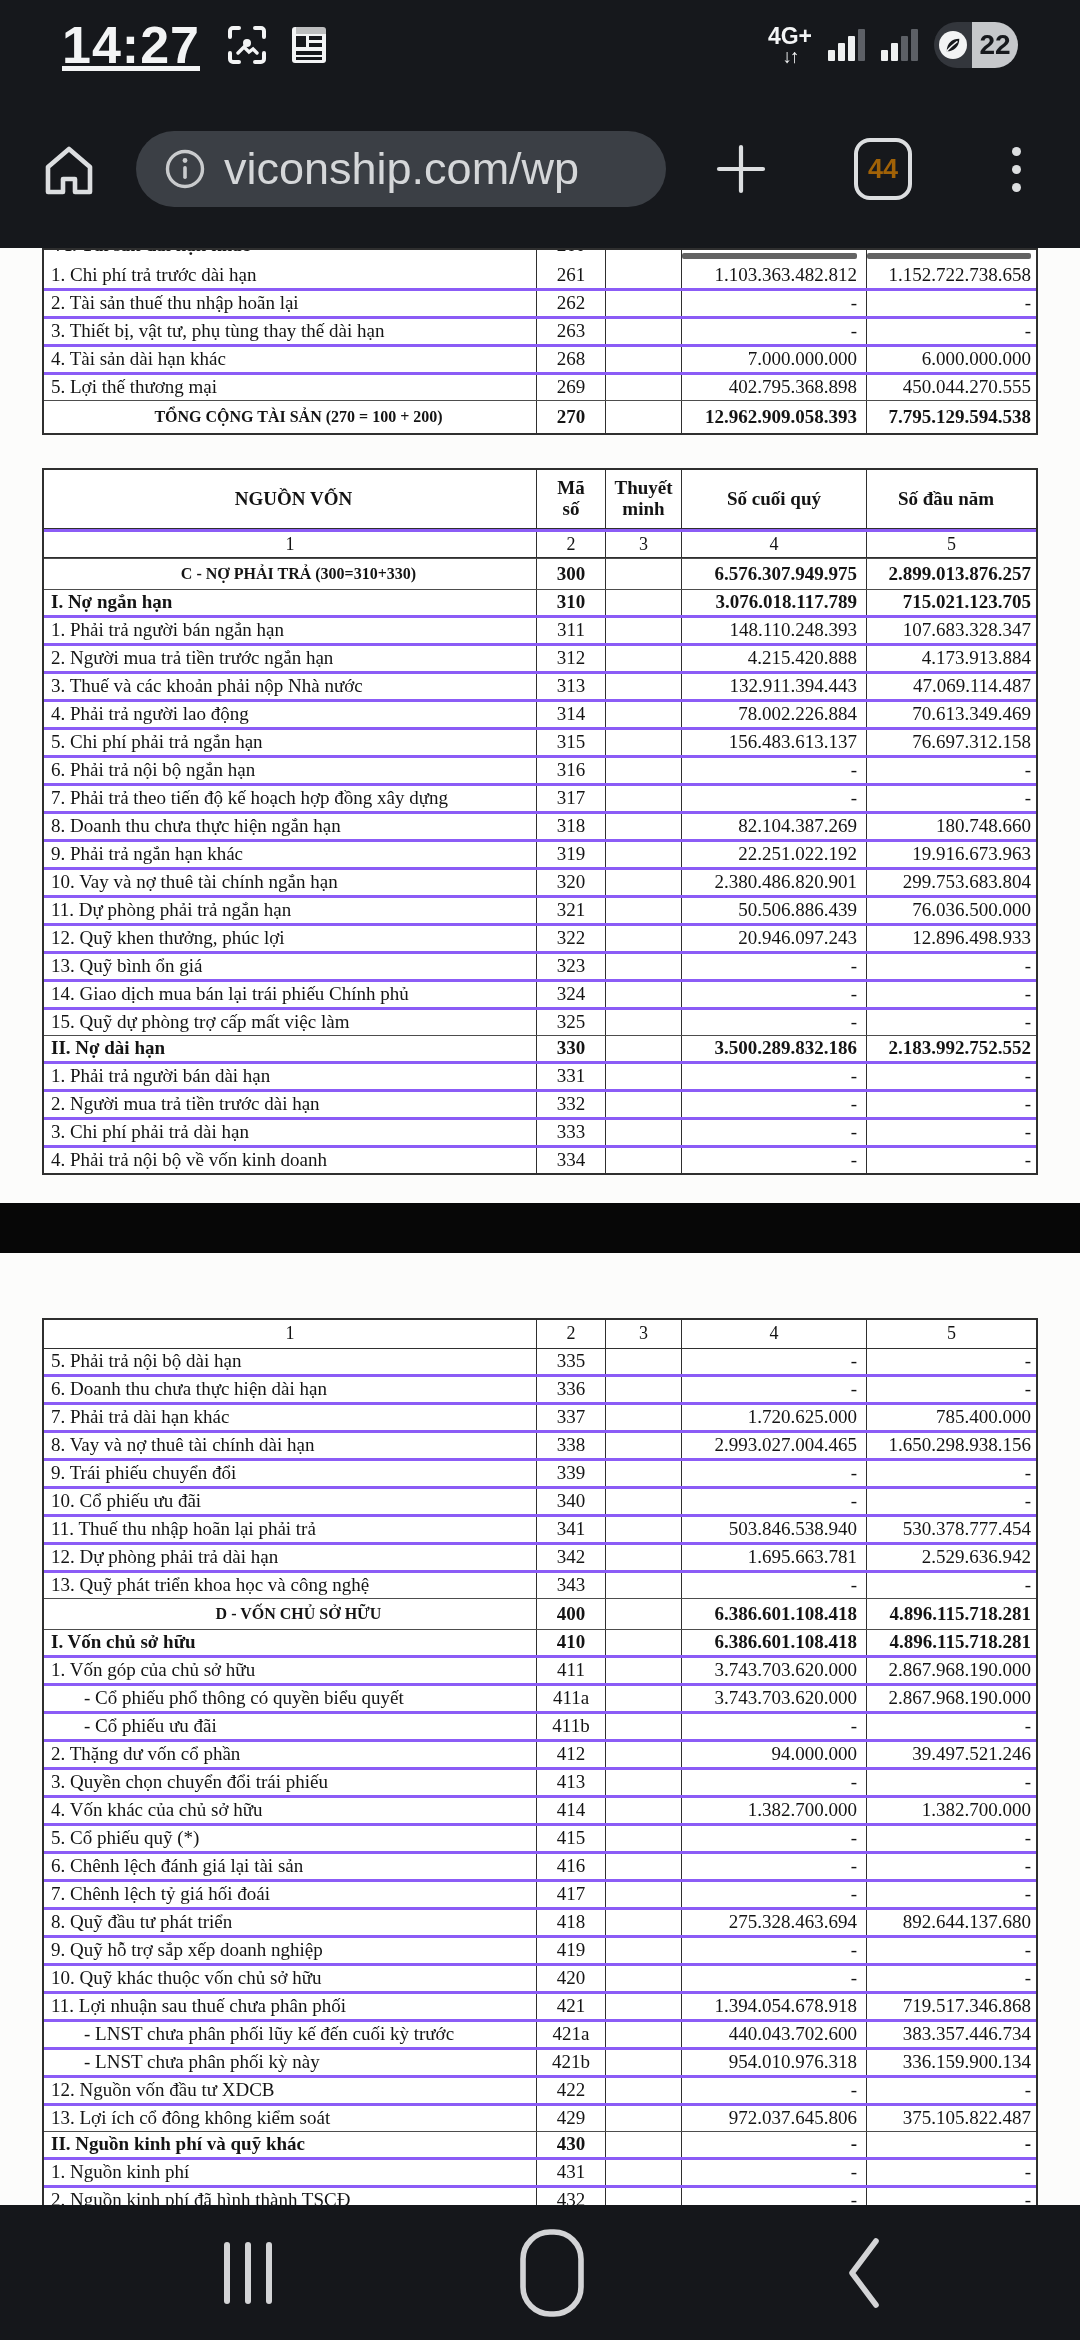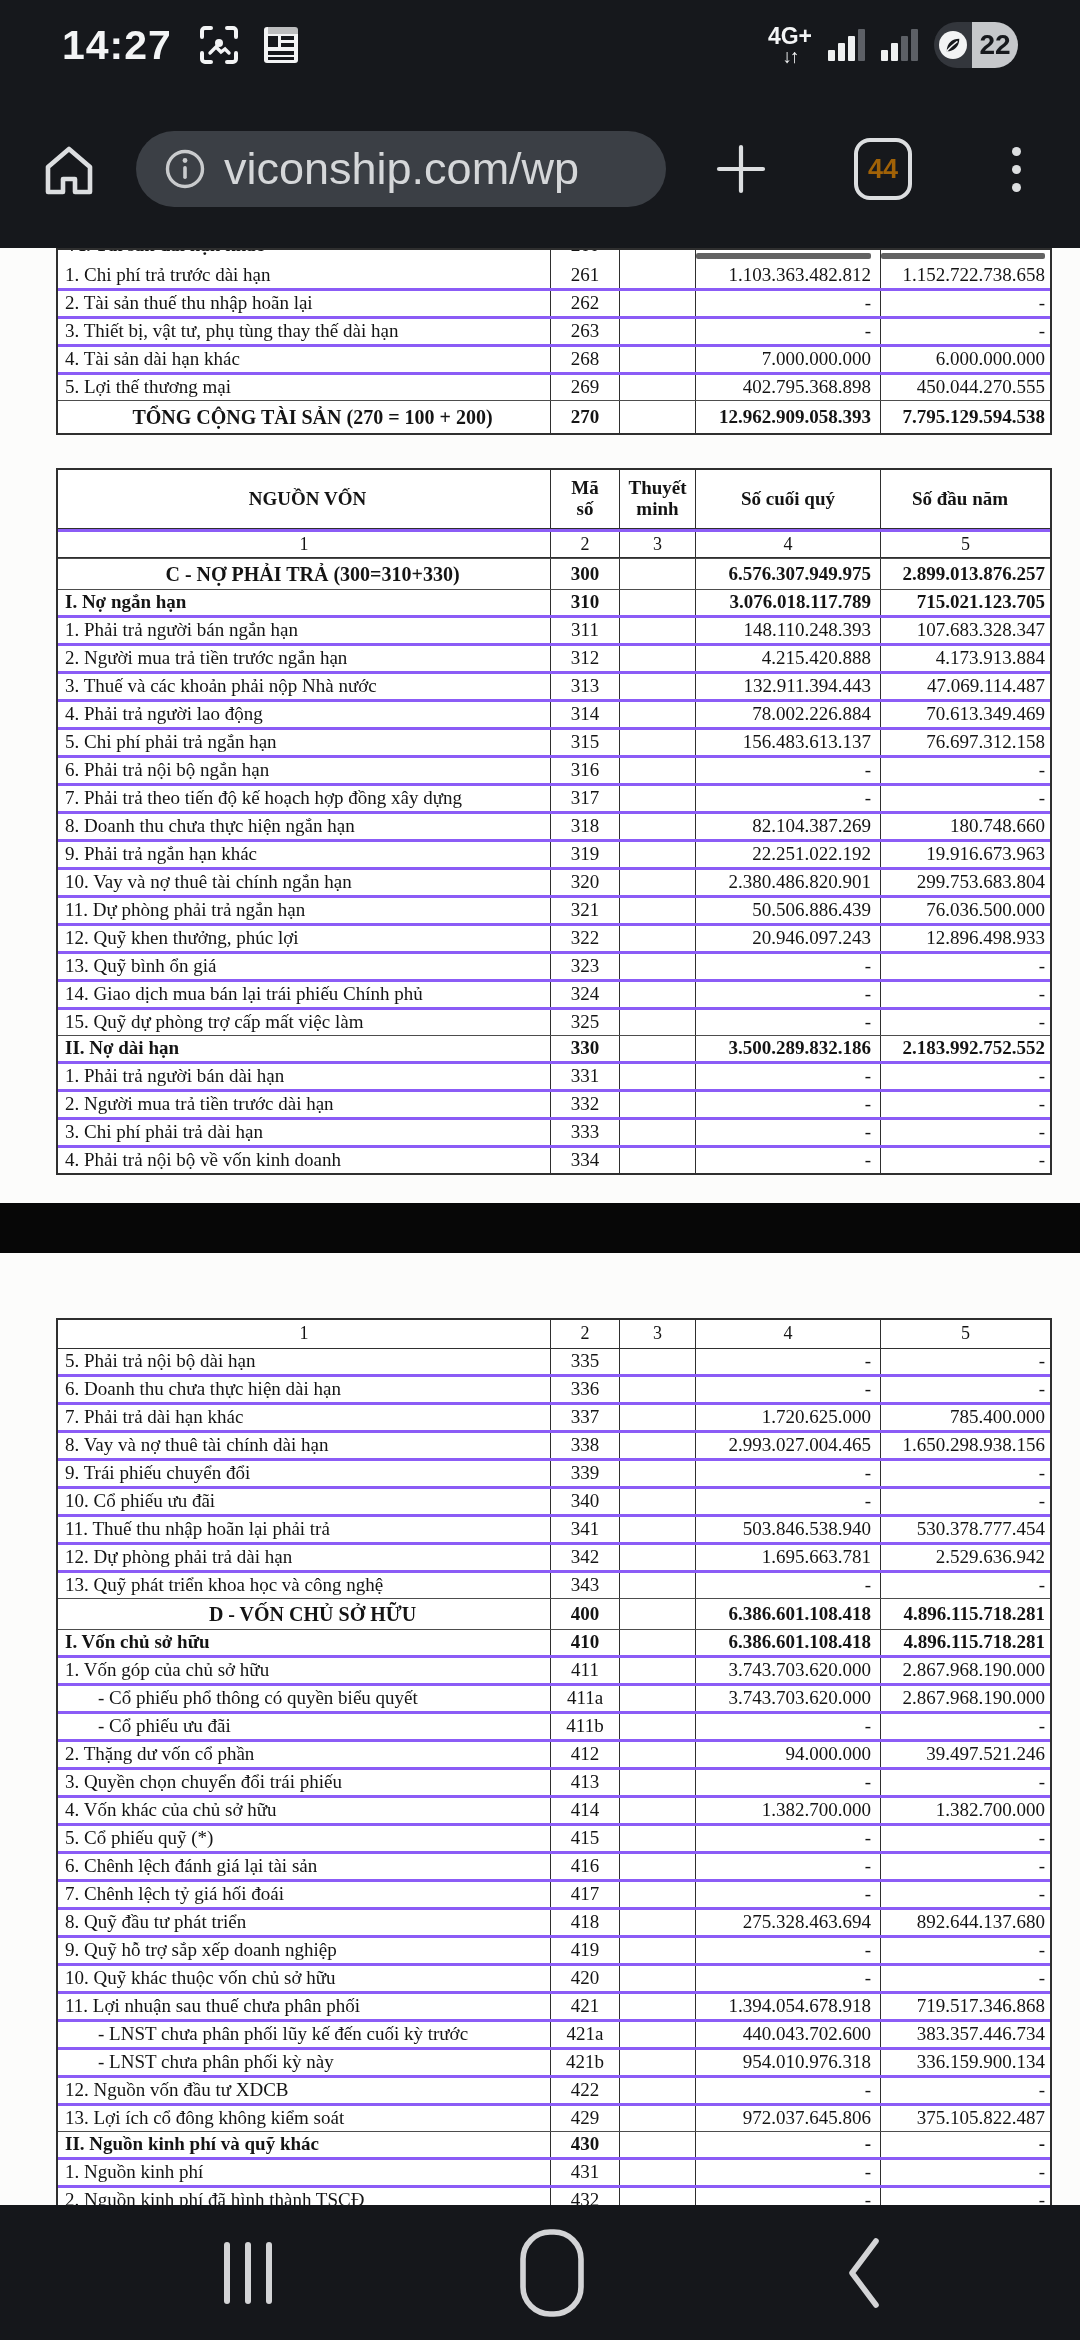--- a/index.html
+++ b/index.html
@@ -2,21 +2,21 @@
 <html><head>
 <meta charset="utf-8">
 <style>
   html,body{margin:0;padding:0;}
   body{width:1080px;height:2340px;position:relative;background:#16181c;overflow:hidden;
        font-family:"Liberation Sans", sans-serif;}
 
   
   .status-bar{position:absolute;top:0;left:0;width:1080px;height:90px;display:flex;
       align-items:center;box-sizing:border-box;padding-left:62px;color:#f3f4f5;}
-  .time{font-size:41px;font-weight:bold;letter-spacing:1px;}
+  .time{font-size:52px;font-weight:bold;letter-spacing:1px;text-decoration:underline;}
   .sb-left-icons{display:flex;align-items:center;gap:22px;margin-left:26px;}
   .sb-right{margin-left:auto;display:flex;align-items:center;gap:16px;padding-right:62px;}
   .net-4g{text-align:center;line-height:1;}
   .net-4g .l1{font-size:23px;font-weight:bold;}
   .net-4g .l2{font-size:19px;letter-spacing:-2px;margin-top:-1px;}
   .sig{display:flex;align-items:flex-end;gap:3px;height:32px;}
   .sig i{display:block;width:7px;background:#eef0f1;border-radius:1px;}
   .sig .h1{height:11px}.sig .h2{height:18px}.sig .h3{height:25px}.sig .h4{height:32px}
   .sig .dim{background:#5d6066;}
   .battery{display:flex;height:46px;border-radius:23px;overflow:hidden;}
@@ -37,21 +37,21 @@
       color:#a16207;font-size:27px;font-weight:bold;display:flex;align-items:center;justify-content:center;box-sizing:border-box;}
   .menu-btn{margin-left:100px;display:flex;flex-direction:column;gap:9px;}
   .menu-btn b{width:9px;height:9px;border-radius:50%;background:#dcdee0;}
 
   
   .page1{position:absolute;top:248px;left:0;width:1080px;height:955px;background:#fcfcfb;}
   .black-band{position:absolute;top:1203px;left:0;width:1080px;height:50px;background:#070707;
       border-bottom:3px solid #1c1c1c;}
   .page2{position:absolute;top:1253px;left:0;width:1080px;height:952px;background:#fcfcfb;}
 
-  .doc-table{position:absolute;left:56px;width:996px;box-sizing:border-box;background:#fff;
+  .doc-table{position:absolute;left:42px;width:996px;box-sizing:border-box;background:#fff;
       border:2px solid #2f2f2f;font-family:"Liberation Serif", serif;color:#141414;}
   #table1{top:0;}
   #table2{top:220px;}
   #table3{top:65px;}
 
   .trow{display:grid;grid-template-columns:492px 69px 76px 185px 170px;height:25px;}
   .trow + .trow{border-top:3px solid #8b5cf6;}
   .trow.b,.trow.s,.trow.t{border-top:1px solid #4d4d4d;}
   .trow.s{height:30px;}
   .trow.t{height:32px;}
@@ -59,21 +59,21 @@
   .idx{height:25px;border-bottom:1.5px solid #2f2f2f;}
   .idx3{height:28px;}
   .c{height:100%;display:flex;align-items:center;box-sizing:border-box;font-size:19px;line-height:1.1;}
   .c + .c{border-left:1.5px solid #2f2f2f;}
   .c-label{padding-left:7px;}
   .c-code{justify-content:center;}
   .c-end{justify-content:flex-end;padding-right:9px;}
   .c-begin{justify-content:flex-end;padding-right:5px;}
   .b .c{font-weight:bold;}
   .s .c,.t .c{font-weight:bold;}
-  .s .c-label,.t .c-label{justify-content:center;padding-left:17px;font-size:20px;}
+  .s .c-label,.t .c-label{justify-content:center;padding-left:17px;font-size:16px;}
   .i .c-label{padding-left:40px;}
   .thead .c{justify-content:center;font-weight:bold;text-align:center;white-space:pre-line;}
   .idx .c{justify-content:center;font-size:18px;}
 
   
   .trow.clip{height:13px;overflow:hidden;}
   .trow.clip .c{align-items:flex-start;}
   .clipped{display:block;margin-top:-15px;font-weight:bold;}
   .smudge{display:block;height:6px;width:210px;background:#3c3c3c;border-radius:2px;
       margin-top:3px;opacity:.8;}

